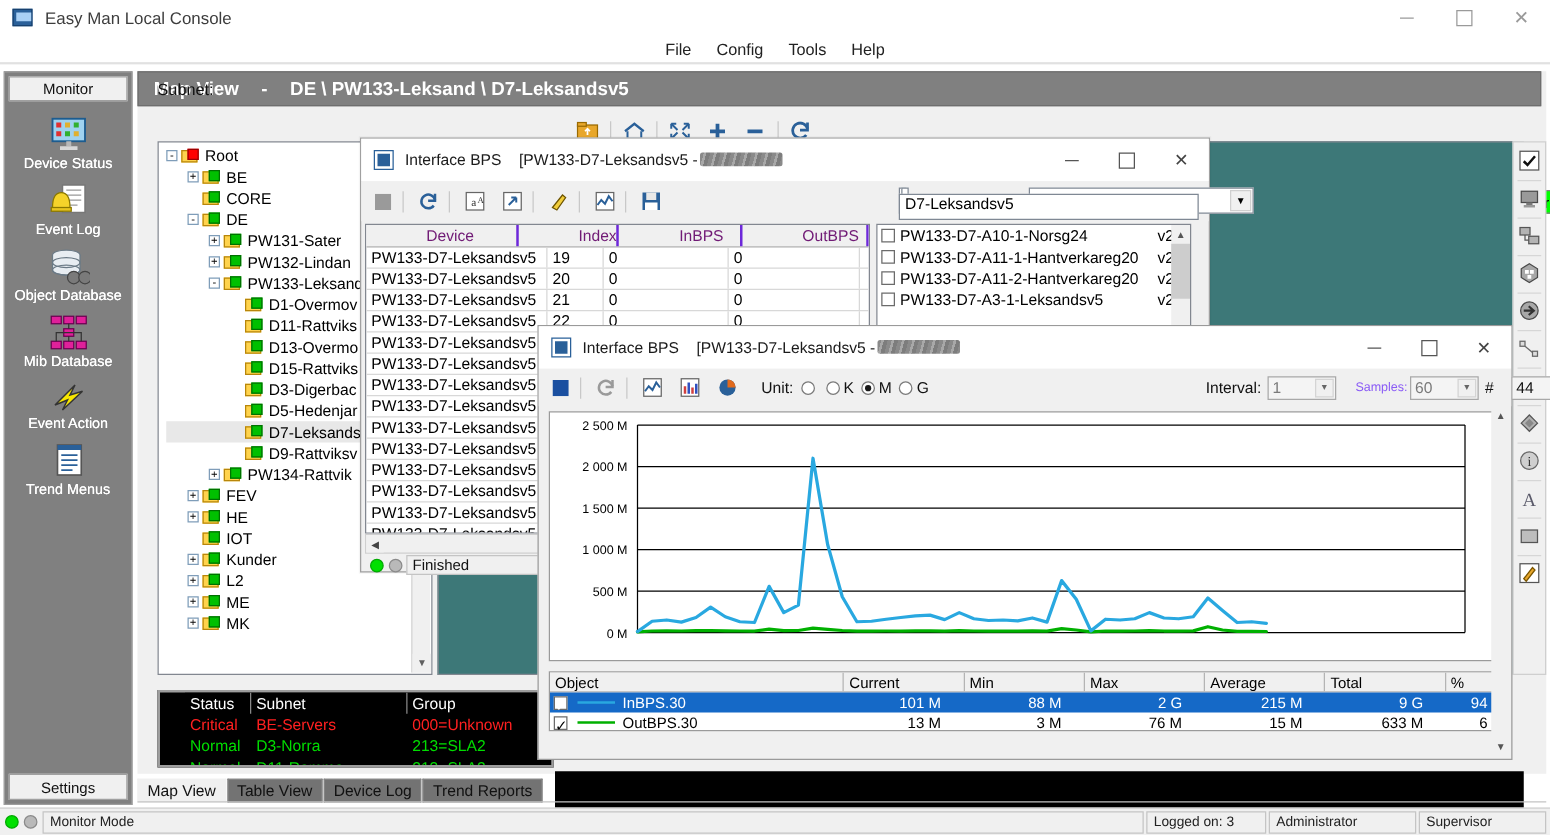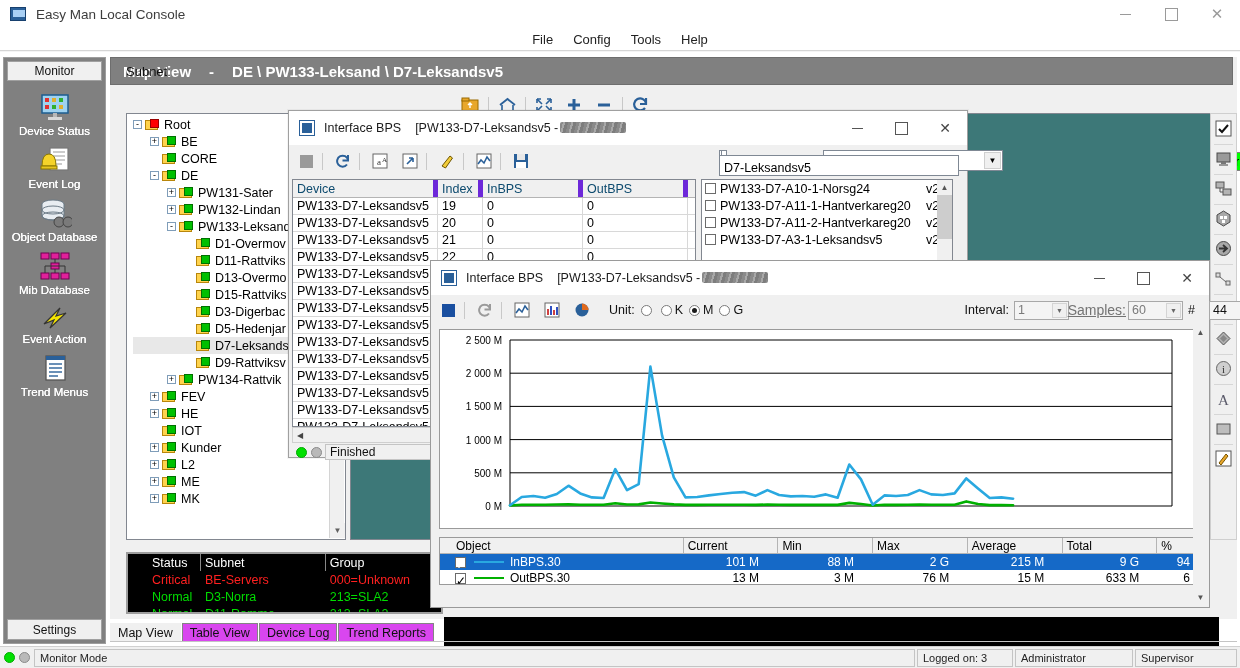--- a/index.html
+++ b/index.html
@@ -115,21 +115,21 @@
   .sg-row{display:flex;height:17px;font-size:12.5px;}
   .sg-row div{padding-left:4px;display:flex;align-items:center;}
   .c1{width:55px;} .c2{width:130px;} .c3{width:120px;}
 
   
   .eventstrip{position:absolute;left:334px;top:560px;width:775px;height:55px;background:#000;overflow:hidden;}
   .ev-row{color:#00dd00;font-size:12.5px;white-space:nowrap;display:flex;padding-top:32px;}
 
   
   .tabs{position:absolute;left:110px;top:620px;width:1127px;height:22px;display:flex;align-items:flex-end;}
-  .tab{height:19px;border:1px solid #848484;border-bottom:none;background:#d946ef;
+  .tab{height:19px;border:1px solid #848484;border-bottom:none;background:#737373;
      display:flex;align-items:center;padding:0 7px;font-size:12.5px;color:#111;margin-right:1px;}
   .tab.active{background:#f0f0f0;border-color:#f0f0f0;border-bottom:none;}
   .tabline{position:absolute;left:110px;top:641px;width:1127px;height:1px;background:#c4c4c4;}
 
   
   .statusbar{position:absolute;left:0;bottom:0;width:1240px;height:22px;background:#f0f0f0;
      border-top:1px solid #d0d0d0;display:flex;align-items:center;}
   .led{width:11px;height:11px;border-radius:50%;margin-left:4px;}
   .led.green{background:#00e000;border:1px solid #0a0;}
   .led.grey{background:#b9b9b9;border:1px solid #8a8a8a;}
@@ -149,26 +149,26 @@
   .w-ctrls{position:absolute;right:0;top:0;height:34px;display:flex;}
   .w-ctrls div{width:44px;height:34px;display:flex;align-items:center;justify-content:center;color:#444;font-size:14px;}
   .w-ctrls .mn:after{content:"";display:block;width:11px;height:1px;background:#555;}
   .w-ctrls .mx:after{content:"";display:block;width:11px;height:11px;border:1px solid #555;}
   .w1-toolbar{position:absolute;left:0;top:34px;width:678px;height:32px;background:#f0f0f0;display:flex;align-items:center;}
   .w1-toolbar .tb{width:26px;height:22px;display:flex;align-items:center;justify-content:center;margin-left:4px;}
   .combo{height:21px;border:1px solid #7f8894;background:#fff;display:flex;align-items:center;
      padding-left:3px;font-size:12.5px;color:#000;position:relative;}
   .combo .ar{position:absolute;right:1px;top:1px;width:17px;height:17px;background:#f0f0f0;border:1px solid #cfcfcf;
      display:flex;align-items:center;justify-content:center;font-size:8px;}
-  .txtbox{height:21px;border:1px solid #7f8894;background:#fff;display:flex;align-items:flex-end;
+  .txtbox{height:21px;border:1px solid #7f8894;background:#fff;display:flex;align-items:flex-start;
      padding-left:4px;font-size:12.5px;color:#000;}
 
   .w1-grid{position:absolute;left:3px;top:68px;width:404px;height:248px;background:#fff;border:1px solid #828790;overflow:hidden;}
   .gh{display:flex;height:18px;background:#f0f0f0;border-bottom:1px solid #b4b4b4;}
-  .gh div{border-right:5px solid #6d28d9;padding-left:4px;display:flex;align-items:center;font-size:12.5px;color:#0c4a6e;}
+  .gh div{border-right:2px solid #6d28d9;padding-left:4px;display:flex;align-items:center;font-size:12.5px;color:#701a75;margin-left:44px;}
   .gr{display:flex;height:17px;border-bottom:1px solid #d8d8d8;}
   .gr div{border-right:1px solid #d8d8d8;padding-left:4px;display:flex;align-items:center;font-size:12.5px;color:#000;}
   .k1{width:145px;} .k2{width:45px;} .k3{width:100px;} .k4{width:105px;}
 
   .w1-hscroll{position:absolute;left:3px;top:316px;width:404px;height:16px;background:#f0f0f0;border:1px solid #cfcfcf;}
   .w1-hscroll .ar{width:14px;height:14px;display:flex;align-items:center;justify-content:center;font-size:8px;color:#444;background:#f0f0f0;}
   .w1-status{position:absolute;left:3px;top:333px;width:170px;height:16px;display:flex;align-items:center;}
   .w1-status .box{flex:1;height:16px;border:1px solid #c4c4c4;background:#f0f0f0;font-size:12px;padding-left:4px;
      display:flex;align-items:center;margin-left:3px;color:#111;}
 
@@ -193,21 +193,21 @@
      font-size:12.5px;color:#7a7a7a;padding-left:3px;position:relative;}
   .spin .ar{position:absolute;right:1px;top:1px;width:15px;height:15px;background:#f0f0f0;border:1px solid #d4d4d4;
      display:flex;align-items:center;justify-content:center;font-size:7px;color:#666;}
   .w2-chart{position:absolute;left:8px;top:68px;width:762px;height:200px;background:#fff;border:1px solid #9a9a9a;}
   .w2-table{position:absolute;left:8px;top:276px;width:762px;height:48px;background:#fff;border:1px solid #9a9a9a;overflow:hidden;}
   .th2{display:flex;height:16px;background:#f0f0f0;border-bottom:1px solid #b4b4b4;}
   .th2 div{border-right:1px solid #b4b4b4;padding-left:4px;display:flex;align-items:center;font-size:12px;color:#000;}
   .tr2{display:flex;height:16px;align-items:center;font-size:12px;color:#000;}
   .tr2.sel{background:#1569c7;color:#fff;}
   .tr2 div{display:flex;align-items:center;}
-  .o1{width:245px;margin-left:12px;} .o2{width:100px;justify-content:flex-end;padding-right:18px;}
+  .o1{width:245px;} .o2{width:100px;justify-content:flex-end;padding-right:18px;}
   .o3{width:100px;justify-content:flex-end;padding-right:18px;}
   .o4{width:100px;justify-content:flex-end;padding-right:18px;}
   .o5{width:100px;justify-content:flex-end;padding-right:18px;}
   .o6{width:100px;justify-content:flex-end;padding-right:18px;}
   .o7{width:45px;justify-content:flex-end;padding-right:10px;}
   .legline{width:30px;height:0;border-top:2px solid #29a8e0;margin:0 6px 0 4px;}
   .legline.g{border-top-color:#00b000;}
   .w2-scroll{position:absolute;right:1px;top:64px;width:15px;height:280px;background:#f0f0f0;}
   .w2-scroll .a{height:15px;display:flex;align-items:center;justify-content:center;font-size:8px;color:#555;}
 
@@ -1006,21 +1006,21 @@
           <span>M</span>
         <span class="radio"></span>
           <span>G</span>
       </div>
 
       <span style="position:absolute;right:200px;font-size:12.5px;color:#111;">Interval:</span>
       <div class="spin" style="position:absolute;right:140px;width:55px;">
         <span>1</span>
         <span class="ar">▼</span>
       </div>
-      <span style="position:absolute;right:83px;font-size:14px;color:#737373;text-decoration:underline;">Samples:</span>
+      <span style="position:absolute;right:83px;font-size:10px;color:#8b5cf6;">Samples:</span>
       <div class="spin" style="position:absolute;right:26px;width:55px;">
         <span>60</span>
         <span class="ar">▼</span>
       </div>
       <span style="position:absolute;right:14px;font-size:12.5px;color:#111;">#</span>
       <div class="spin" style="position:absolute;right:-36px;width:36px;color:#111;">
         <span>44</span>
       </div>
     </div>
 

